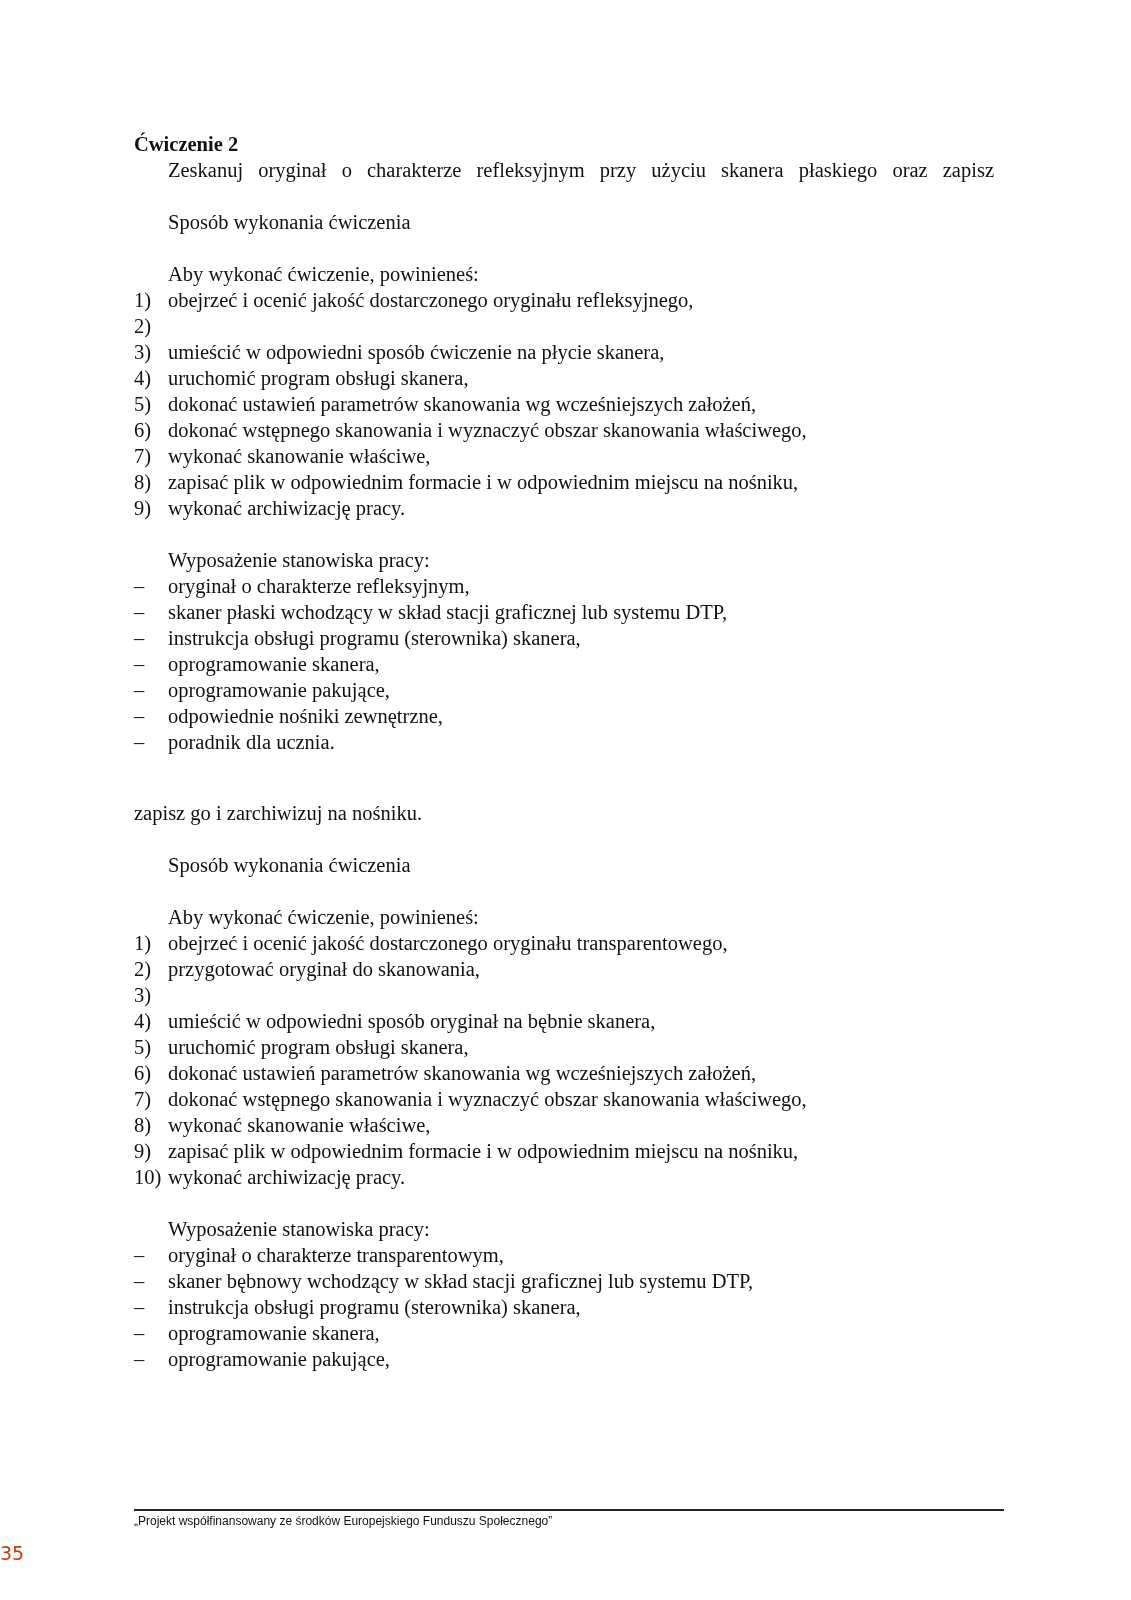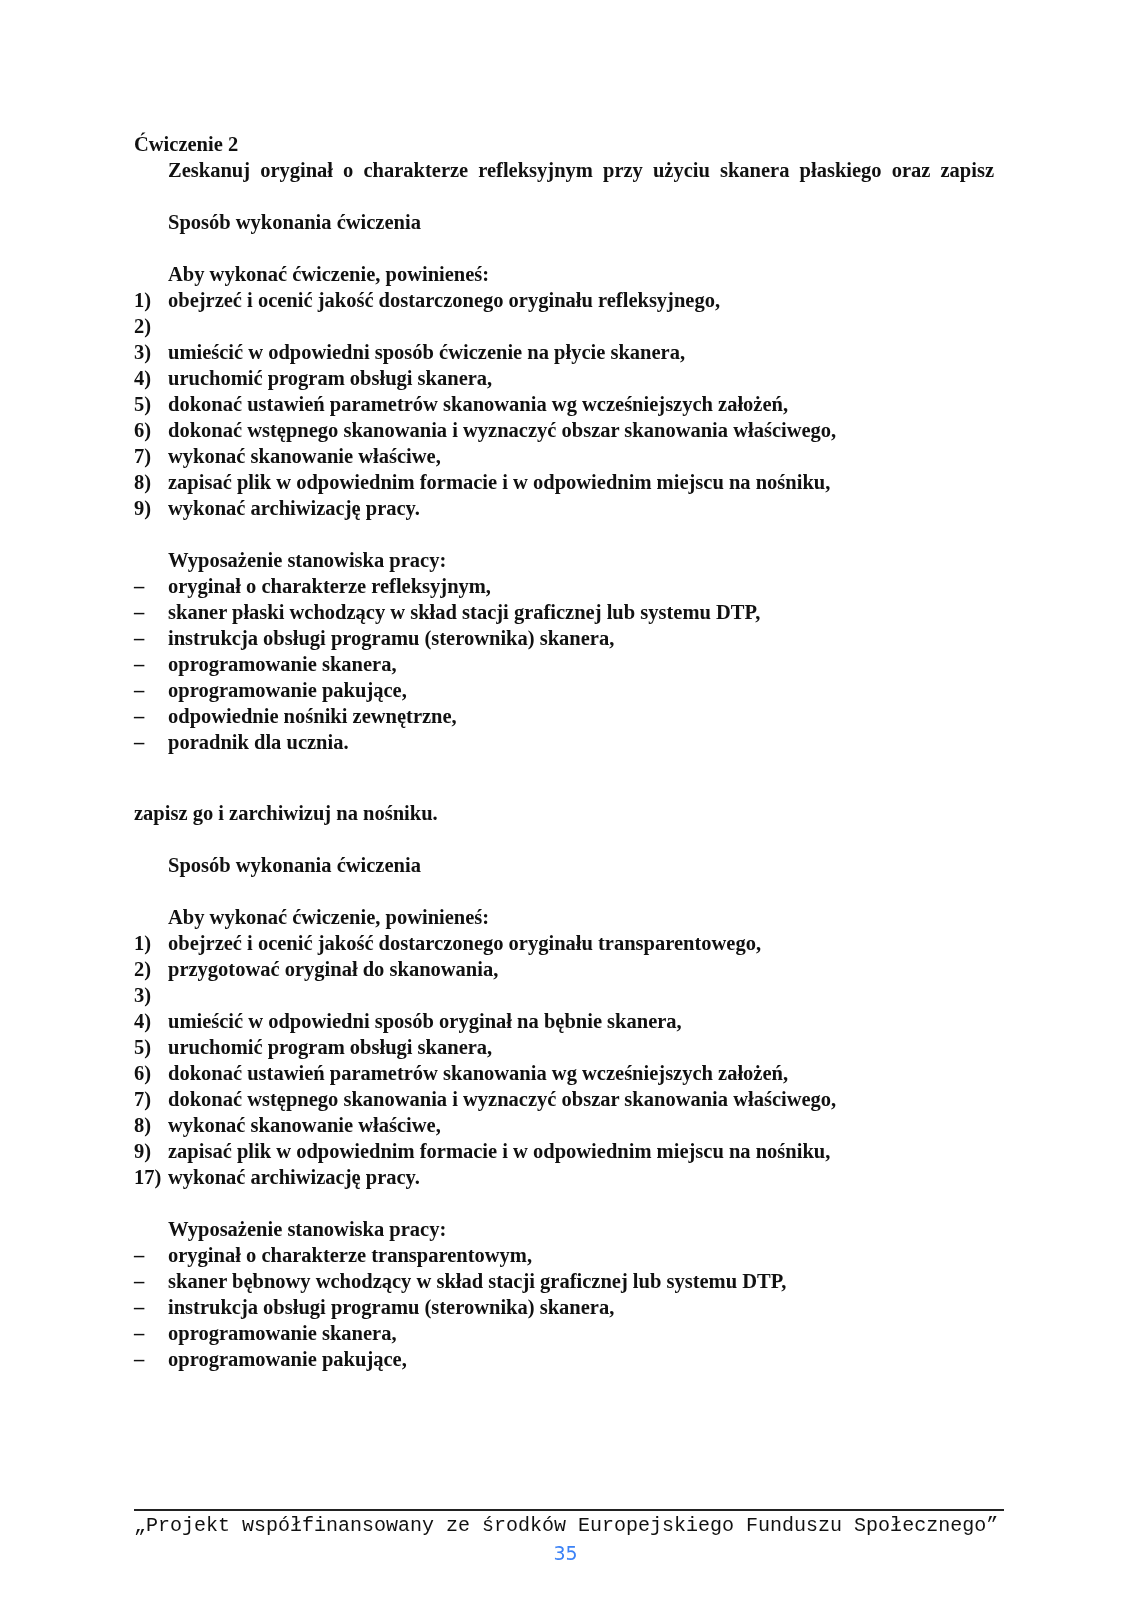--- a/index.html
+++ b/index.html
@@ -2,39 +2,39 @@
 <html><head>
 <meta charset="utf-8">
 <style>
   html, body { margin: 0; padding: 0; background: #ffffff; }
   body { width: 1131px; height: 1600px; position: relative; overflow: hidden; }
   .page {
     position: absolute; left: 0; top: 0; width: 1131px; height: 1600px;
     font-family: "Liberation Serif", serif; color: #111; font-size: 20.5px;
   }
   .block { position: absolute; left: 134px; width: 860px; }
-  .line { height: 26px; line-height: 26px; white-space: nowrap; font-weight: bold; }
+  .line { height: 26px; line-height: 26px; white-space: nowrap; }
   .h { font-weight: bold; }
   .indent { padding-left: 34px; }
   .justify { text-align: justify; text-align-last: justify; white-space: normal; }
   .item { display: flex; }
   .item .num { width: 34px; flex: 0 0 34px; }
   .item .dash { width: 34px; flex: 0 0 34px; }
   .gap { height: 26px; }
   .footer-rule {
     position: absolute; left: 134px; width: 870px; top: 1509px;
     border-top: 2px solid #222;
   }
   .footer-text {
     position: absolute; left: 134px; top: 1514px;
-    font-family: Liberation Mono, monospace; font-size: 20px; color: #111;
+    font-family: Liberation Sans, sans-serif; font-size: 12px; color: #111;
   }
   .page-num {
-    position: absolute; left: 0; width: 1131px; top: 1542px; text-align: center;
-    font-family: "DejaVu Sans", sans-serif; font-size: 19px; color: #3b82f6;
+    position: absolute; left: 0; width: 1131px; top: 1542px; 
+    font-family: "DejaVu Sans", sans-serif; font-size: 19px; color: #c2410c;
   }
 </style>
 </head>
 <body>
 
 <div class="page">
 
   <div class="block" style="top:131px;">
     <div class="line h">Ćwiczenie 2</div>
     <div class="line indent justify">Zeskanuj oryginał o charakterze refleksyjnym przy użyciu skanera płaskiego oraz zapisz</div>
@@ -149,21 +149,21 @@
         </div>
       <div class="line item">
           <span class="num">8)</span>
           <span>wykonać skanowanie właściwe,</span>
         </div>
       <div class="line item">
           <span class="num">9)</span>
           <span>zapisać plik w odpowiednim formacie i w odpowiednim miejscu na nośniku,</span>
         </div>
       <div class="line item">
-          <span class="num">17)</span>
+          <span class="num">10)</span>
           <span>wykonać archiwizację pracy.</span>
         </div>
     </div>
     <div class="gap"></div>
     <div class="line indent">Wyposażenie stanowiska pracy:</div>
     <div>
       <div class="line item">
           <span class="dash">–</span>
           <span>oryginał o charakterze transparentowym,</span>
         </div>

